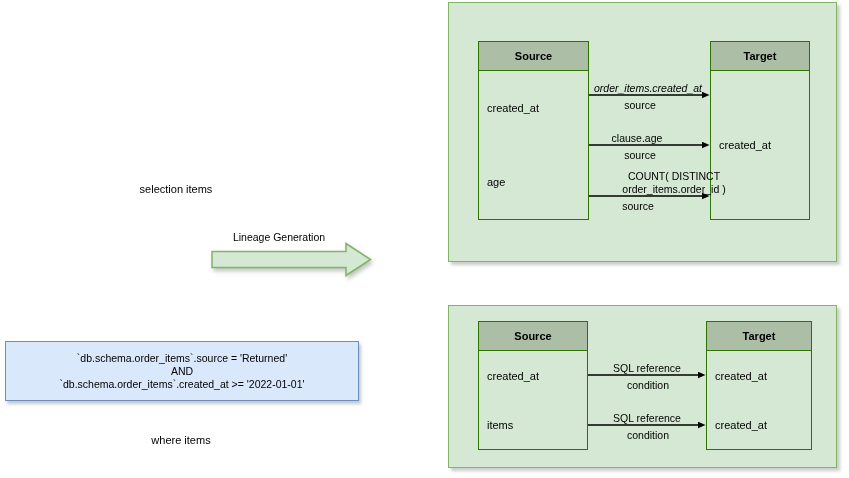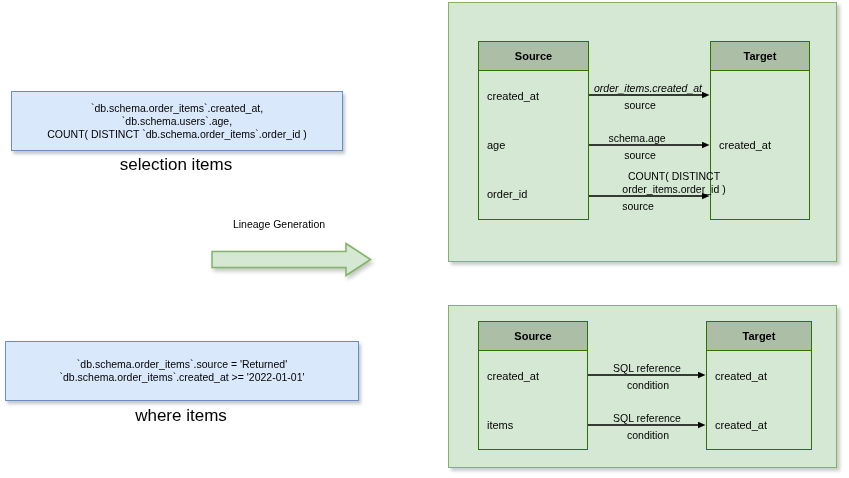--- a/index.html
+++ b/index.html
@@ -8,22 +8,22 @@
     font-family:"Liberation Sans", sans-serif; color:#000000; overflow:hidden;
   }
   
   .bluebox {
     position:absolute; background:#dae8fc; border:1px solid #6c8ebf;
     box-shadow:2px 3px 3px rgba(145,155,165,0.55);
     display:flex; align-items:center; justify-content:center;
     text-align:center; font-size:10.5px; line-height:13px;
   }
   .caption {
-    position:absolute; transform:translateX(-50%); font-size:17px;
-    white-space:nowrap; text-align:center;
+    position:absolute; transform:translateX(-50%); font-size:11px;
+    white-space:nowrap; text-align:center;margin-top:28px;
   }
   
   .panel {
     position:absolute; background:#d5e8d4; border:1.5px solid #82b366;
     box-shadow:3px 3px 3px rgba(150,160,150,0.5);
   }
   
   .gtable {
     position:absolute; background:#d5e8d4; border:1px solid #2e7300;
     display:flex; flex-direction:column; box-sizing:border-box;
@@ -50,46 +50,39 @@
   svg.overlay {
     position:absolute; left:0; top:0; width:849px; height:478px;
     pointer-events:none;
   }
 </style>
 </head>
 <body>
 
 <div class="canvas">
 
-  <div class="bluebox" style="left:11px; top:91px; width:330px; height:58px;">
-    <div>
-      <div>`db.schema.order_items`.created_at,</div>
-      <div>`db.schema.users`.age,</div>
-      <div>COUNT( DISTINCT `db.schema.order_items`.order_id )</div>
-    </div>
-  </div>
   <div class="caption" style="left:176px; top:155px;">selection items</div>
 
   <div class="bluebox" style="left:5px; top:341px; width:352px; height:58px;">
     <div>
       <div>`db.schema.order_items`.source = 'Returned'</div>
+      <div>AND</div>
       <div>`db.schema.order_items`.created_at &gt;= '2022-01-01'</div>
     </div>
   </div>
   <div class="caption" style="left:181px; top:406px;">where items</div>
 
-  <div class="flow-label" style="left:279px; top:218px;">Lineage Generation</div>
+  <div class="flow-label" style="left:279px; top:231px;">Lineage Generation</div>
 
   <div class="panel" style="left:448px; top:2px; width:387px; height:258px;"></div>
 
   <div class="gtable" style="left:478px; top:41px; width:111px; height:179px;">
     <div class="gtable-header">Source</div>
     <div class="gtable-row">created_at</div>
     <div class="gtable-row">age</div>
-    <div class="gtable-row">order_id</div>
   </div>
 
   <div class="gtable" style="left:710px; top:41px; width:100px; height:179px;">
     <div class="gtable-header">Target</div>
     <div class="gtable-row">created_at</div>
   </div>
 
   <div class="panel" style="left:448px; top:305px; width:387px; height:161px;"></div>
 
   <div class="gtable" style="left:478px; top:321px; width:110px; height:129px;">
@@ -117,21 +110,21 @@
     <line x1="589" y1="145" x2="702" y2="145" stroke="#000000" stroke-width="1.3" marker-end="url(#arrowhead)"></line>
     <line x1="589" y1="196" x2="702" y2="196" stroke="#000000" stroke-width="1.3" marker-end="url(#arrowhead)"></line>
 
     <line x1="588" y1="375" x2="698" y2="375" stroke="#000000" stroke-width="1.3" marker-end="url(#arrowhead)"></line>
     <line x1="588" y1="425" x2="698" y2="425" stroke="#000000" stroke-width="1.3" marker-end="url(#arrowhead)"></line>
   </svg>
 
   <div class="edge-label" style="left:648px; top:82px;font-style:italic;">order_items.created_at</div>
   <div class="edge-label" style="left:640px; top:99px;">source</div>
 
-  <div class="edge-label" style="left:637px; top:132px;">schema.age</div>
+  <div class="edge-label" style="left:637px; top:132px;">clause.age</div>
   <div class="edge-label" style="left:640px; top:149px;">source</div>
 
   <div class="edge-label wrap" style="left:674px; top:170px;">COUNT( DISTINCT order_items.order_id )</div>
   <div class="edge-label" style="left:638px; top:200px;">source</div>
 
   <div class="edge-label" style="left:647px; top:362px;">SQL reference</div>
   <div class="edge-label" style="left:648px; top:379px;">condition</div>
 
   <div class="edge-label" style="left:647px; top:412px;">SQL reference</div>
   <div class="edge-label" style="left:648px; top:429px;">condition</div>

